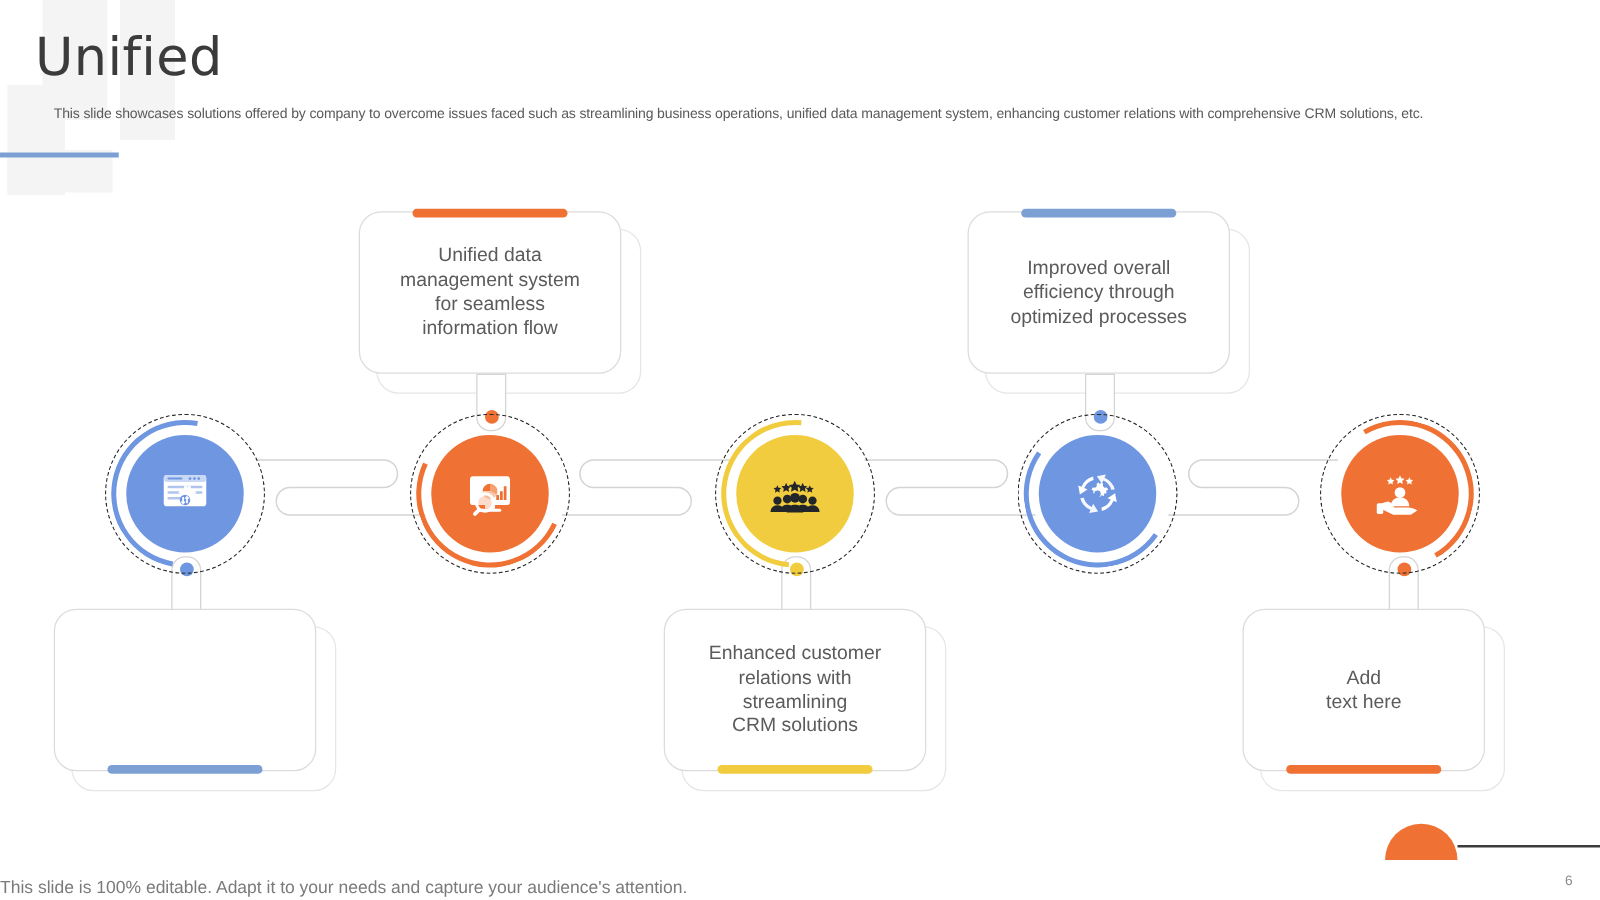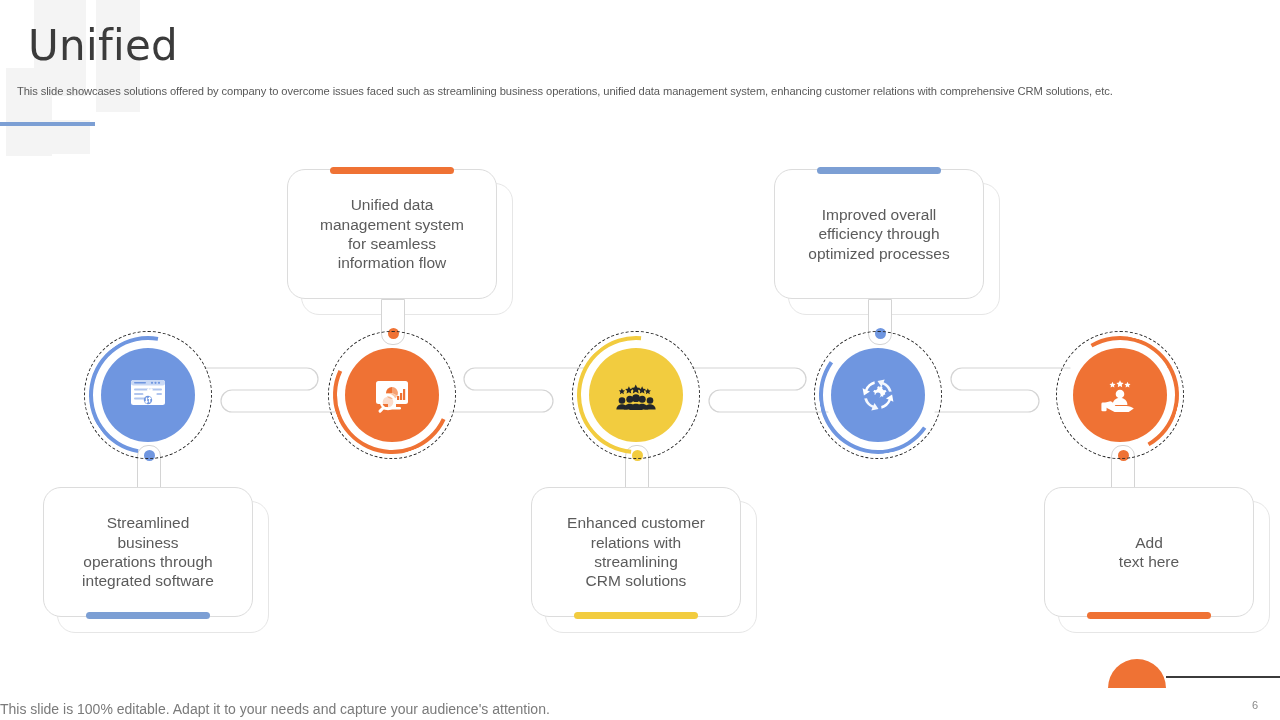--- a/index.html
+++ b/index.html
@@ -23,21 +23,21 @@
     position:absolute;left:28px;top:25px;
     font-size:42px;color:#3b3b3b;font-weight:400;
     letter-spacing:0.3px;line-height:1;
     font-family:"DejaVu Sans", sans-serif;
   }
   .title-underline{
     position:absolute;left:0px;top:122px;width:95px;height:4px;
     background:#7c9fd4;
   }
   .subtitle{
-    position:absolute;left:17px;top:85px;
+    position:absolute;left:43px;top:85px;
     font-size:11.2px;color:#595959;letter-spacing:-0.1px;
     white-space:nowrap;
   }
 
   
   .wires{position:absolute;left:0;top:0;width:1280px;height:720px;}
 
   
   .node{position:absolute;width:112px;height:112px;}
   .ring-dash{
@@ -169,40 +169,36 @@
   <div class="stem stem-down" style="left:625px;top:445px;height:44px;">
     <div class="stem-dot" style="background:#f2cc3f;top:4px;"></div>
   </div>
   <div class="stem stem-down" style="left:1111px;top:445px;height:44px;">
     <div class="stem-dot" style="background:#ef7234;top:4px;"></div>
   </div>
 
   <div class="card-wrap" style="left:43px;top:487px;width:210px;height:130px;">
     <div class="card-ghost"></div>
     <div class="card">
-      <div class="card-text">Streamlined
-business
-operations through
-integrated software</div>
       <div class="card-bar bar-bottom" style="background:#7c9fd4;"></div>
     </div>
   </div>
 
   <div class="card-wrap" style="left:531px;top:487px;width:210px;height:130px;">
     <div class="card-ghost"></div>
     <div class="card">
       <div class="card-text">Enhanced customer
 relations with
 streamlining
 CRM solutions</div>
       <div class="card-bar bar-bottom" style="background:#f2cc3f;"></div>
     </div>
   </div>
 
-  <div class="card-wrap" style="left:1044px;top:487px;width:210px;height:130px;">
+  <div class="card-wrap" style="left:994px;top:487px;width:194px;height:130px;">
     <div class="card-ghost"></div>
     <div class="card">
       <div class="card-text">Add
 text here</div>
       <div class="card-bar bar-bottom" style="background:#ef7234;"></div>
     </div>
   </div>
 
   <div class="node" style="left:92px;top:339px;">
     <div class="ring-dash"></div>

